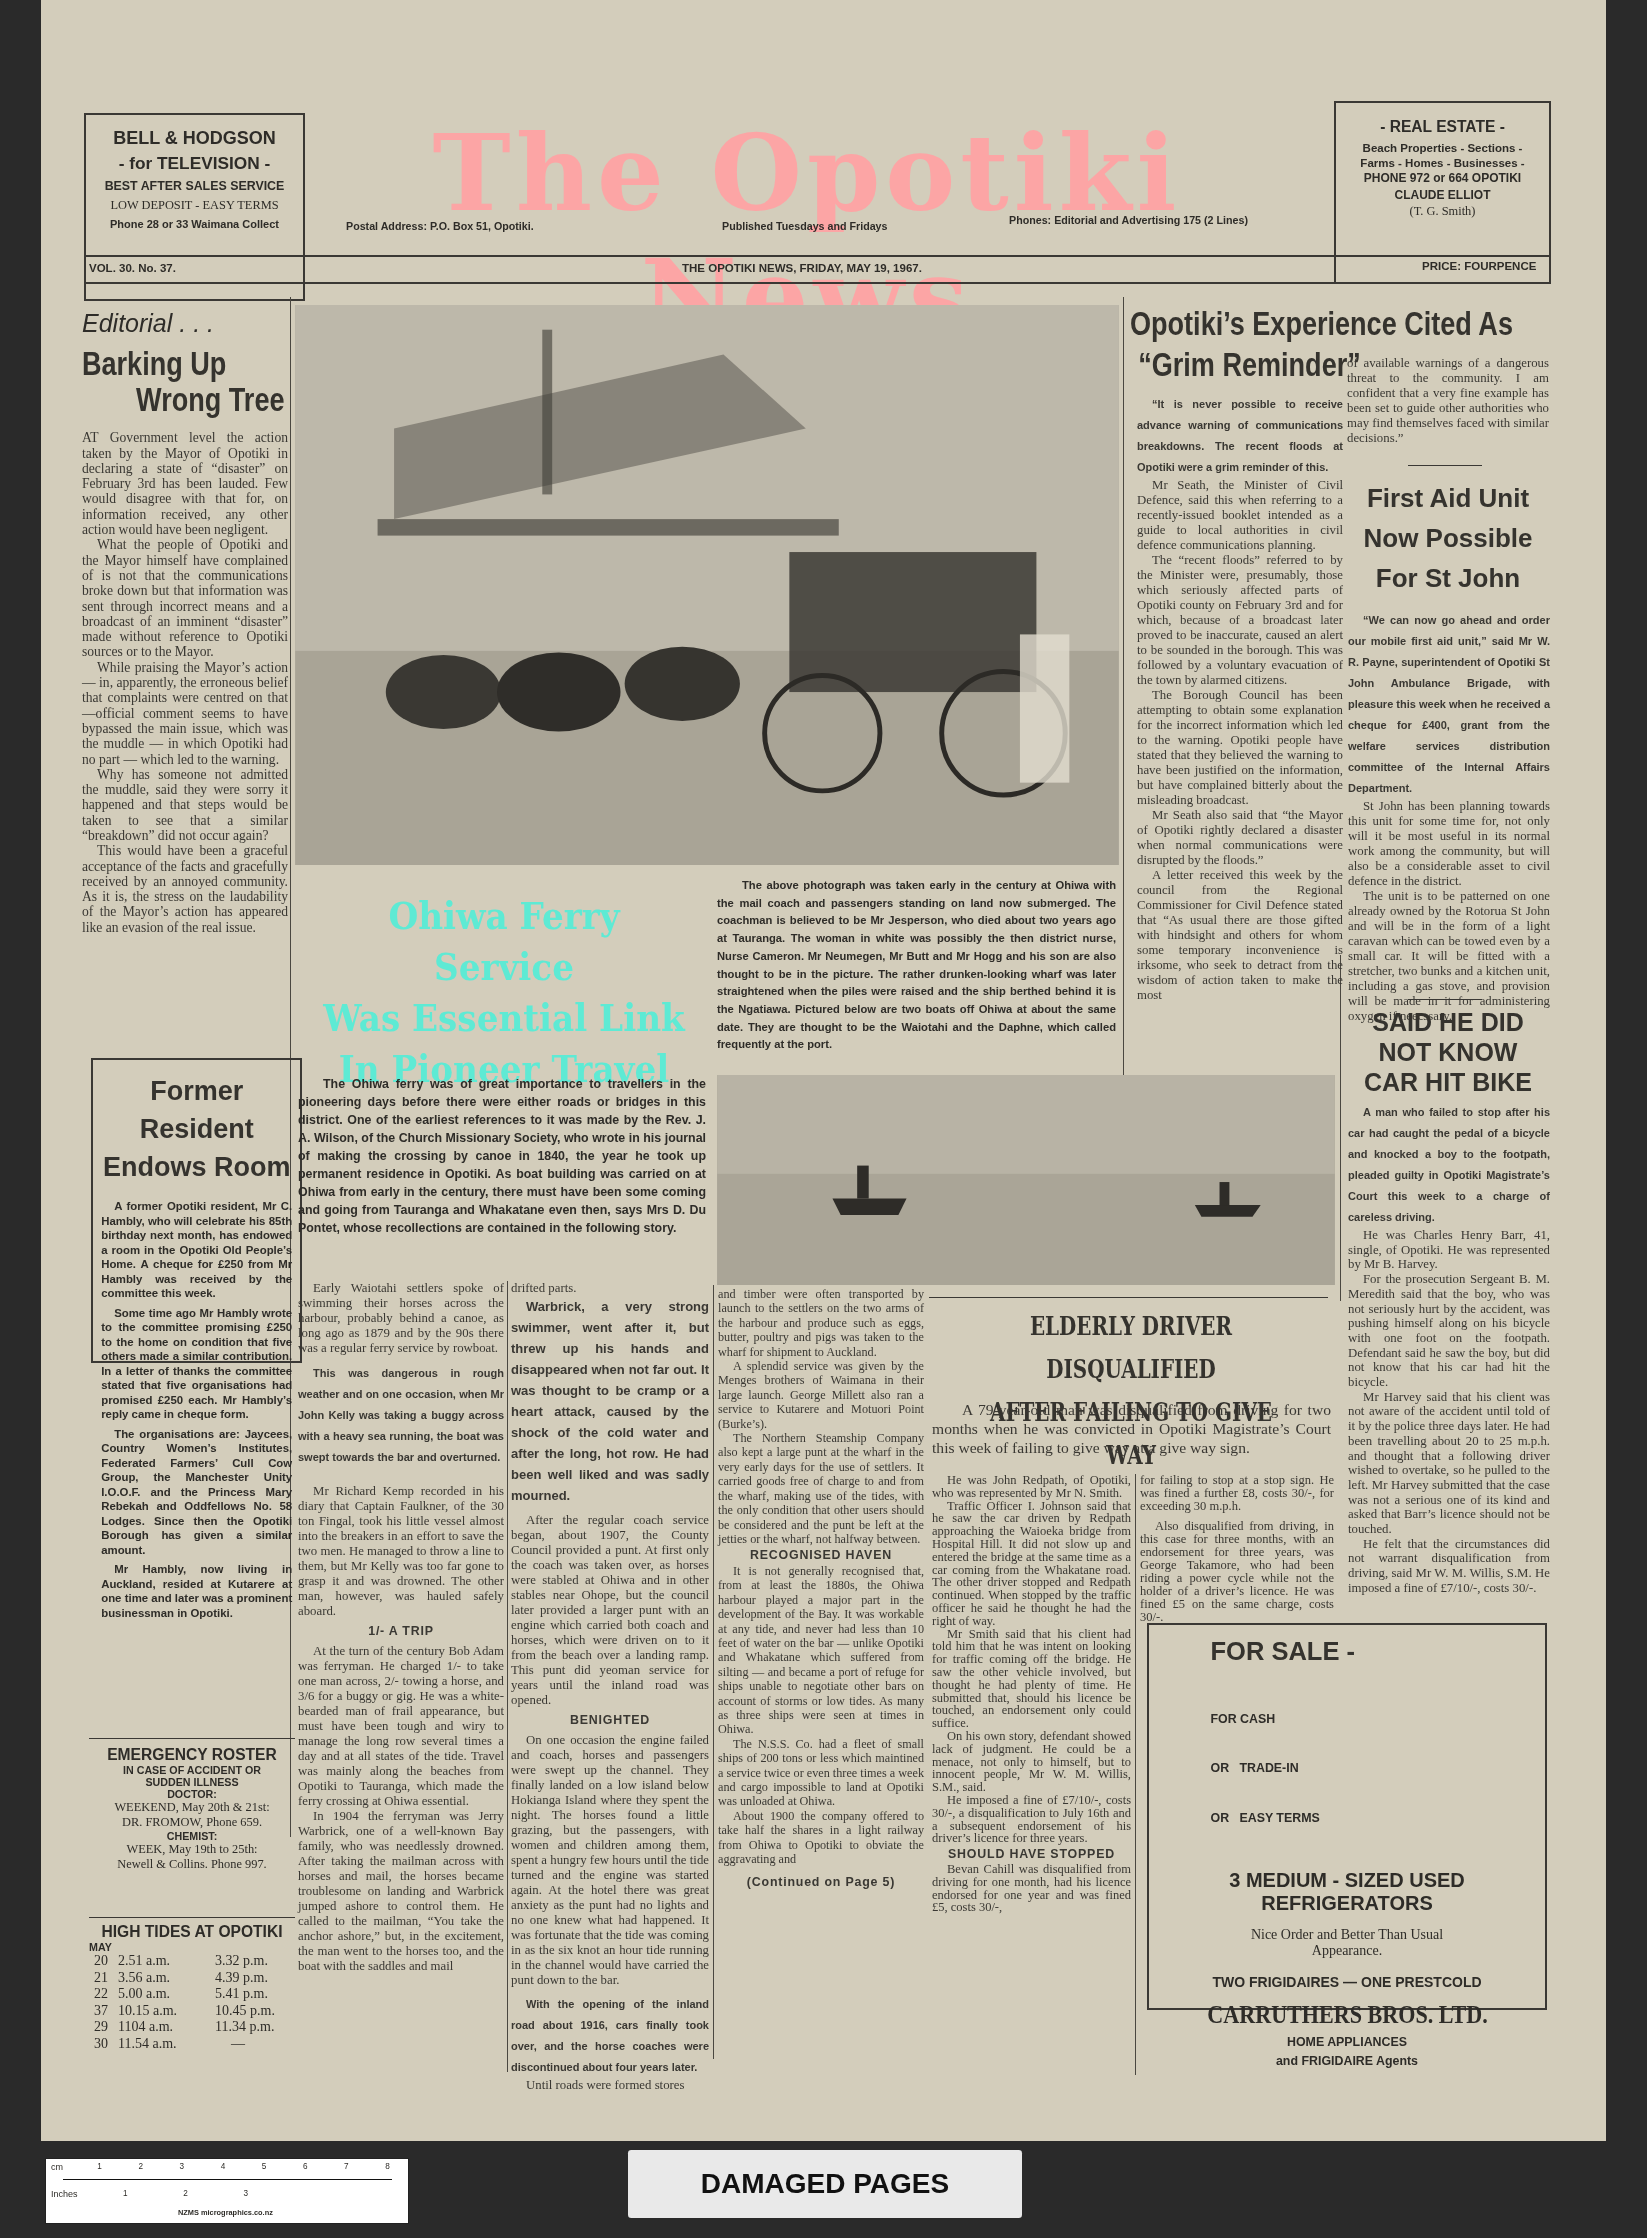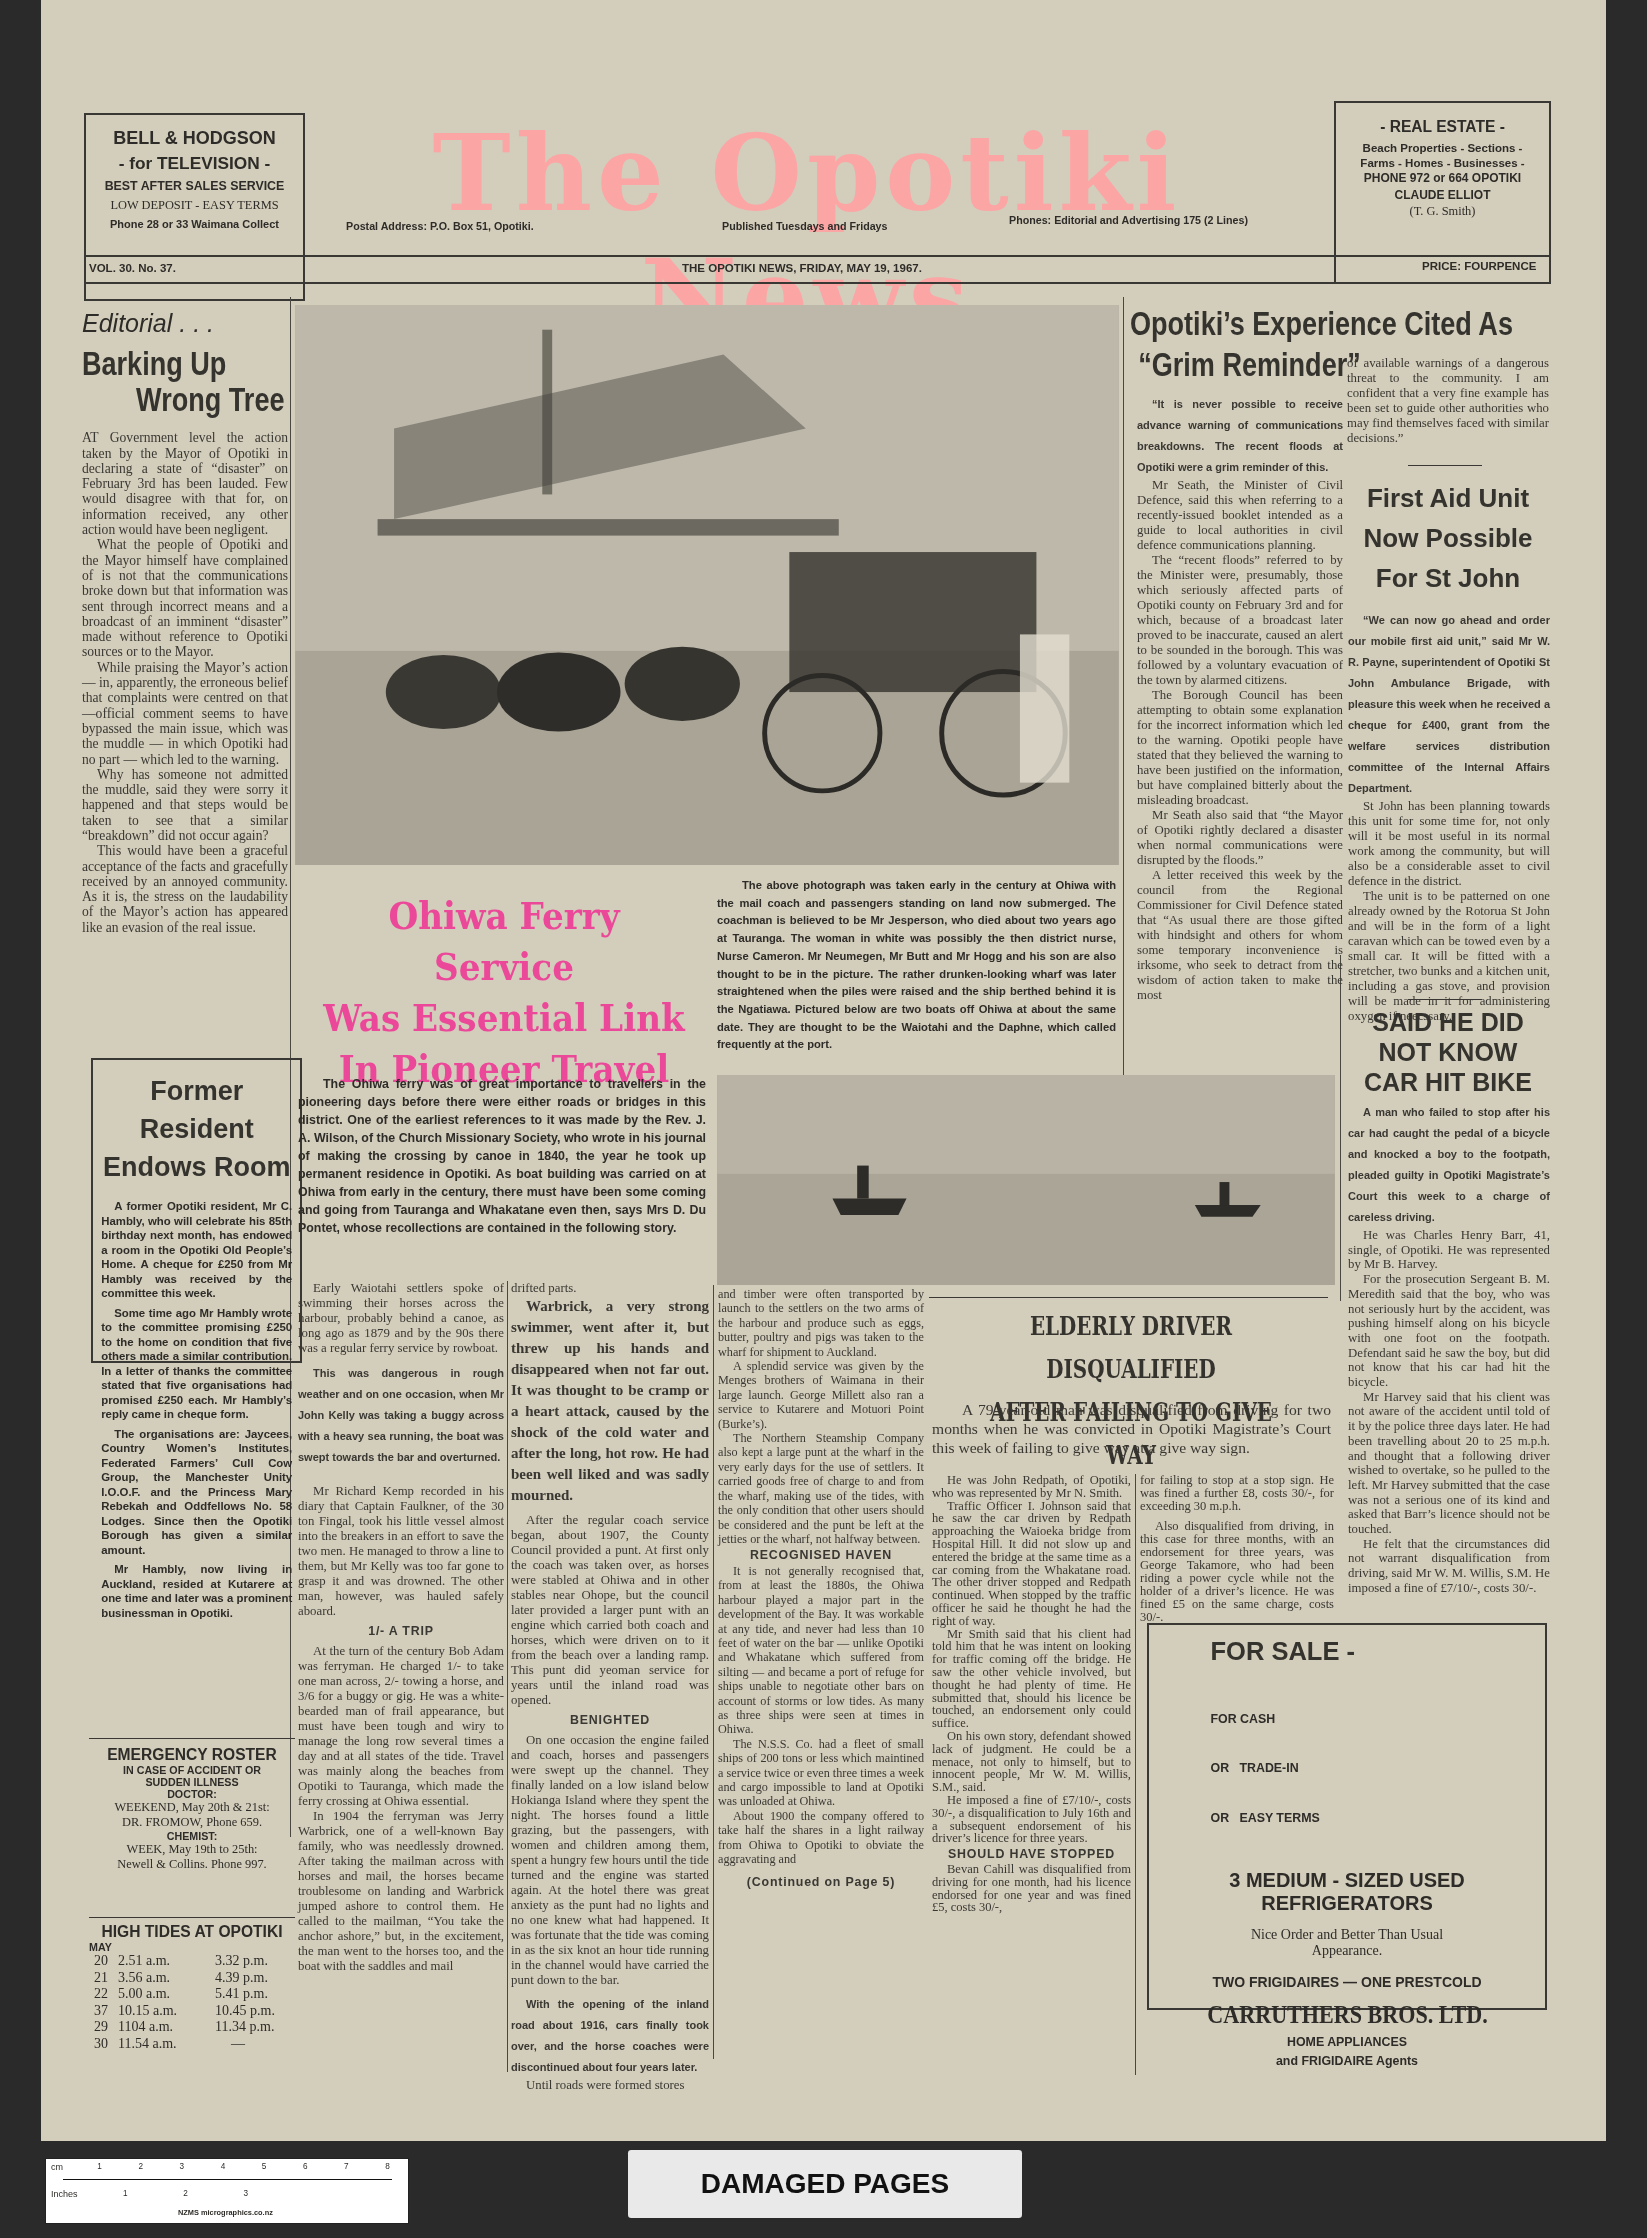--- a/index.html
+++ b/index.html
@@ -150,21 +150,21 @@
     <ellipse cx="180" cy="470" rx="70" ry="45" fill="#3a3833"></ellipse>
     <ellipse cx="320" cy="470" rx="75" ry="48" fill="#2f2d29"></ellipse>
     <ellipse cx="470" cy="460" rx="70" ry="45" fill="#36342f"></ellipse>
     <rect x="600" y="300" width="300" height="170" fill="#3c3a35" opacity=".85"></rect>
     <circle cx="640" cy="520" r="70" fill="none" stroke="#2c2a26" stroke-width="6"></circle>
     <circle cx="860" cy="520" r="75" fill="none" stroke="#2c2a26" stroke-width="6"></circle>
     <rect x="880" y="400" width="60" height="180" fill="#e2ddd0" opacity=".8"></rect>
   </svg>
 </div>
 
-<div class="abs" style="left:298px;top:890px;width:412px;text-align:center;font-family:'DejaVu Serif',serif;font-weight:bold;font-size:38px;line-height:51px;color:#ec4899;">
+<div class="abs" style="left:298px;top:890px;width:412px;text-align:center;font-family:'DejaVu Serif',serif;font-weight:bold;font-size:38px;line-height:51px;color:#5eead4;">
   <div style="transform:scaleX(.9);">Ohiwa Ferry Service</div>
   <div style="transform:scaleX(.9);">Was Essential Link</div>
   <div style="transform:scaleX(.9);">In Pioneer Travel</div>
 </div>
 
 <div class="abs bold" style="left:717px;top:877px;width:399px;font-size:11.2px;line-height:17.7px;text-align:justify;text-indent:25px;">The above photograph was taken early in the century at Ohiwa with the mail coach and passengers standing on land now submerged. The coachman is believed to be Mr Jesperson, who died about two years ago at Tauranga. The woman in white was possibly the then district nurse, Nurse Cameron. Mr Neumegen, Mr Butt and Mr Hogg and his son are also thought to be in the picture. The rather drunken-looking wharf was later straightened when the piles were raised and the ship berthed behind it is the Ngatiawa. Pictured below are two boats off Ohiwa at about the same date. They are thought to be the Waiotahi and the Daphne, which called frequently at the port.</div>
 
 <div class="abs bold" style="left:298px;top:1075px;width:408px;font-size:12.4px;line-height:18px;text-align:justify;text-indent:25px;">The Ohiwa ferry was of great importance to travellers in the pioneering days before there were either roads or bridges in this district. One of the earliest references to it was made by the Rev. J. A. Wilson, of the Church Missionary Society, who wrote in his journal of making the crossing by canoe in 1840, the year he took up permanent residence in Opotiki. As boat building was carried on at Ohiwa from early in the century, there must have been some coming and going from Tauranga and Whakatane even then, says Mrs D. Du Pontet, whose recollections are contained in the following story.</div>
 
 <div class="abs photo" style="left:717px;top:1075px;width:618px;height:210px;">
@@ -183,21 +183,21 @@
   <p class="bold" style="margin-top:6.6px;font-size:11px;">This was dangerous in rough weather and on one occasion, when Mr John Kelly was taking a buggy across with a heavy sea running, the boat was swept towards the bar and overturned.</p>
   <p style="margin-top:16px;">Mr Richard Kemp recorded in his diary that Captain Faulkner, of the 30 ton Fingal, took his little vessel almost into the breakers in an effort to save the two men. He managed to throw a line to them, but Mr Kelly was too far gone to grasp it and was drowned. The other man, however, was hauled safely aboard.</p>
   <div class="sub">1/- A TRIP</div>
   <p>At the turn of the century Bob Adam was ferryman. He charged 1/- to take one man across, 2/- towing a horse, and 3/6 for a buggy or gig. He was a white-bearded man of frail appearance, but must have been tough and wiry to manage the long row several times a day and at all states of the tide. Travel was mainly along the beaches from Opotiki to Tauranga, which made the ferry crossing at Ohiwa essential.</p>
   <p>In 1904 the ferryman was Jerry Warbrick, one of a well-known Bay family, who was needlessly drowned. After taking the mailman across with horses and mail, the horses became troublesome on landing and Warbrick jumped ashore to control them. He called to the mailman, “You take the anchor ashore,” but, in the excitement, the man went to the horses too, and the boat with the saddles and mail</p>
 </div>
 <div class="vrule" style="left:507px;top:1281px;height:791px;"></div>
 
 <div class="abs body" style="left:511px;top:1281px;width:198px;font-size:12.8px;line-height:15px;">
   <p style="text-indent:0;">drifted parts.</p>
-  <p class="bold" style="font-size:15px;font-family:Liberation Serif, serif;">Warbrick, a very strong swimmer, went after it, but threw up his hands and disappeared when not far out. It was thought to be cramp or a heart attack, caused by the shock of the cold water and after the long, hot row. He had been well liked and was sadly mourned.</p>
+  <p class="bold" style="font-size:13px;">Warbrick, a very strong swimmer, went after it, but threw up his hands and disappeared when not far out. It was thought to be cramp or a heart attack, caused by the shock of the cold water and after the long, hot row. He had been well liked and was sadly mourned.</p>
   <p style="margin-top:6.6px;">After the regular coach service began, about 1907, the County Council provided a punt. At first only the coach was taken over, as horses were stabled at Ohiwa and in other stables near Ohope, but the council later provided a larger punt with an engine which carried both coach and horses, which were driven on to it from the beach over a landing ramp. This punt did yeoman service for years until the inland road was opened.</p>
   <div class="sub">BENIGHTED</div>
   <p>On one occasion the engine failed and coach, horses and passengers were swept up the channel. They finally landed on a low island below Hokianga Island where they spent the night. The horses found a little grazing, but the passengers, with women and children among them, spent a hungry few hours until the tide turned and the engine was started again. At the hotel there was great anxiety as the punt had no lights and no one knew what had happened. It was fortunate that the tide was coming in as the six knot an hour tide running in the channel would have carried the punt down to the bar.</p>
   <p class="bold" style="margin-top:6.6px;font-size:11px;">With the opening of the inland road about 1916, cars finally took over, and the horse coaches were discontinued about four years later.</p>
   <p>Until roads were formed stores</p>
 </div>
 <div class="vrule" style="left:713px;top:1285px;height:774px;"></div>
 
 <div class="abs body" style="left:718px;top:1287px;width:206px;font-size:12.2px;line-height:14.4px;">
   <p style="text-indent:0;">and timber were often transported by launch to the settlers on the two arms of the harbour and produce such as eggs, butter, poultry and pigs was taken to the wharf for shipment to Auckland.</p>

